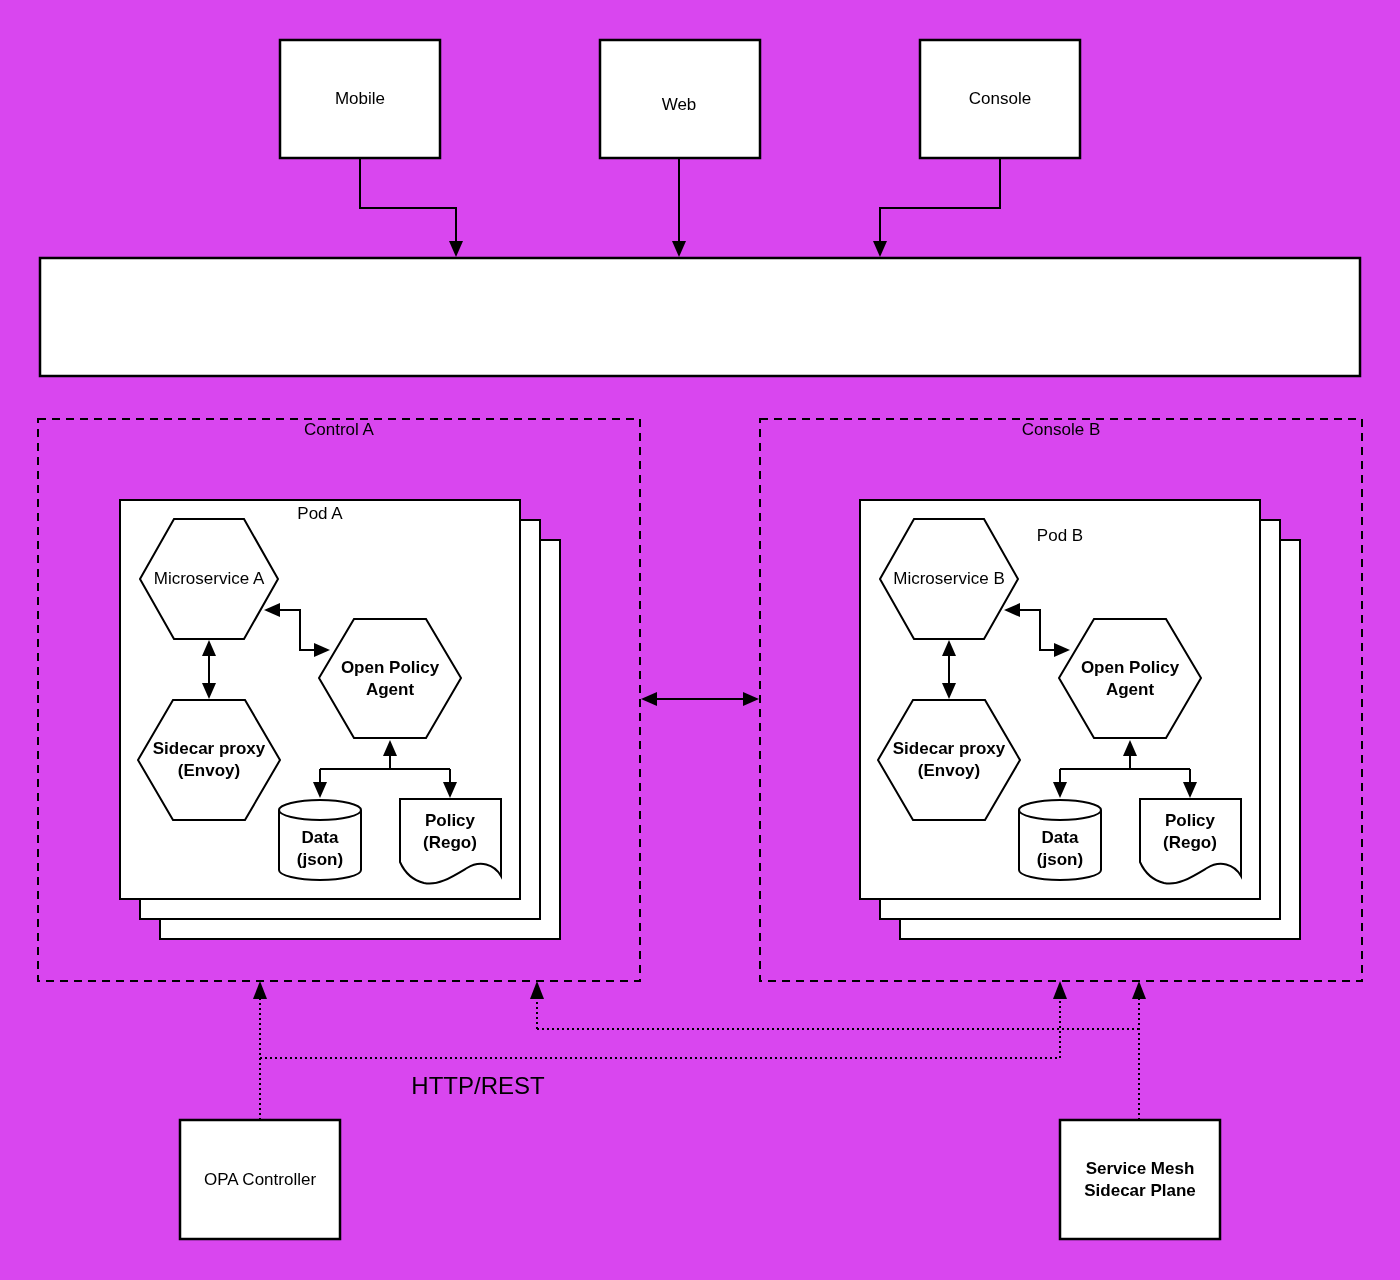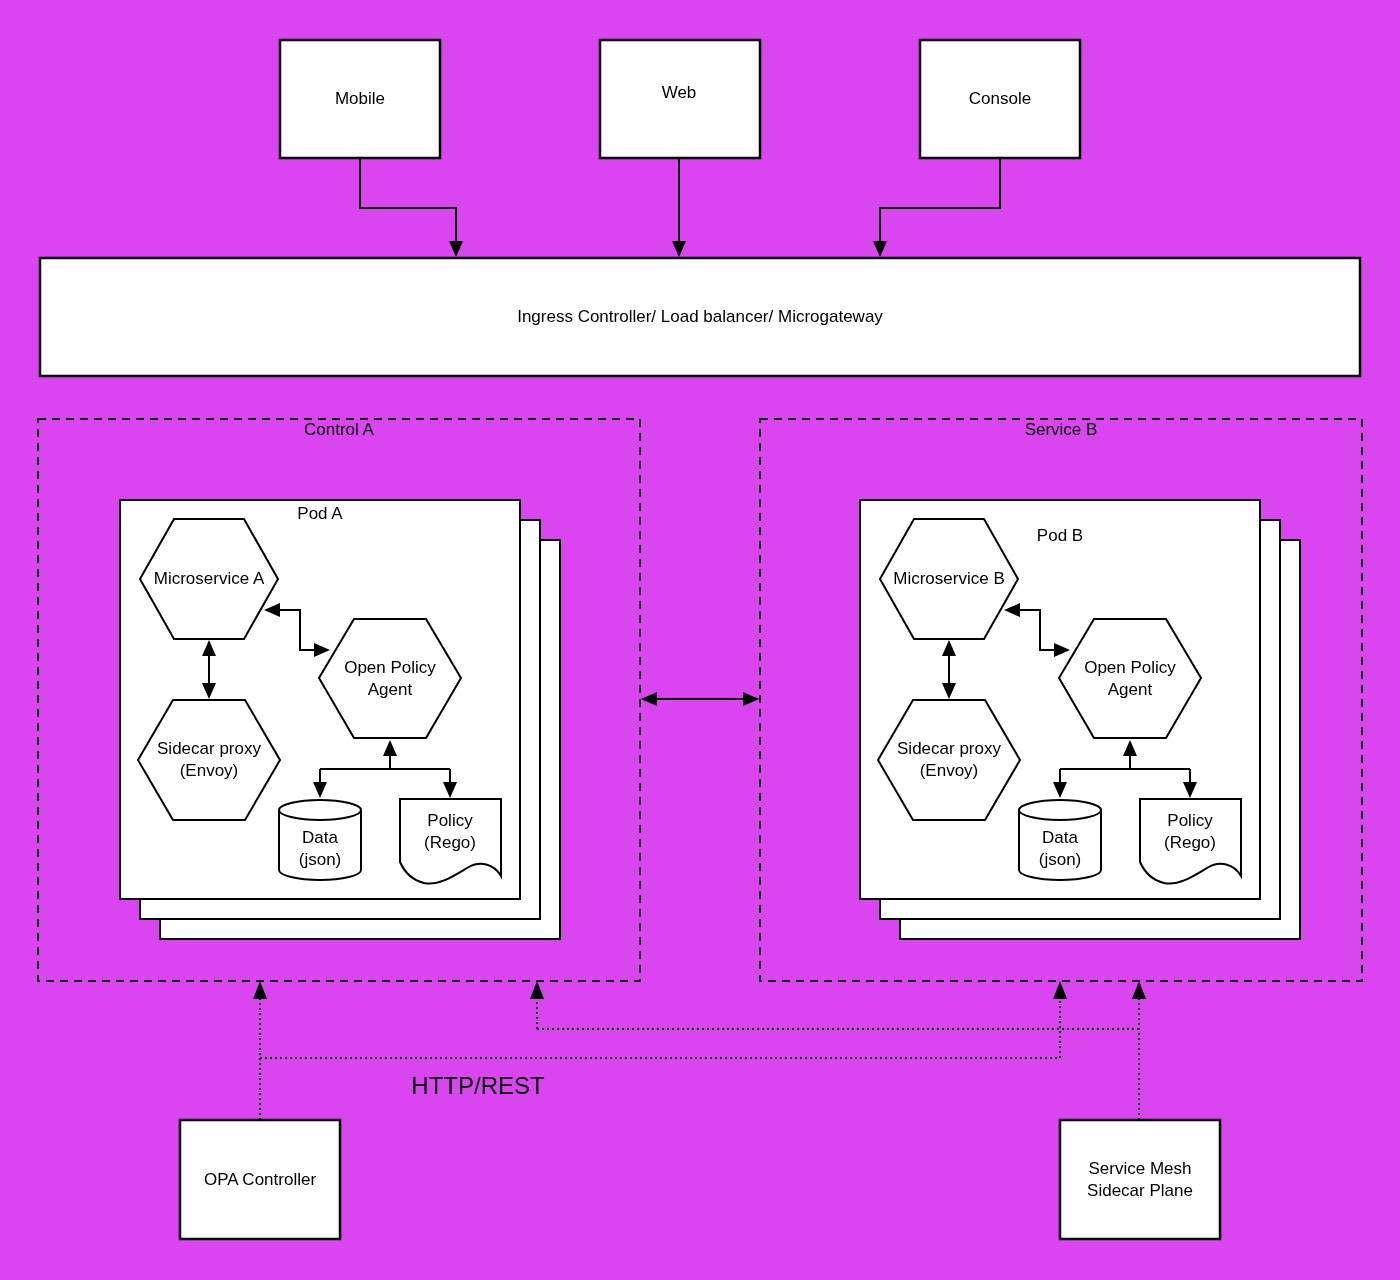--- a/index.html
+++ b/index.html
@@ -14,21 +14,21 @@
   .canvas svg{position:absolute;left:0;top:0;}
   .lbl{
     position:absolute;
     transform:translate(-50%,-50%);
     font-size:17px;
     line-height:22px;
     text-align:center;
     white-space:nowrap;
     color:#000;
   }
-  .lbl span{display:block;}
+  .lbl span{display:block;font-weight:bold;}
   .lbl.big{font-size:24px;line-height:32px;}
   .shape{fill:#ffffff;stroke:#000000;stroke-width:2.5;}
   .thin{fill:#ffffff;stroke:#000000;stroke-width:2;}
   .dashedbox{fill:none;stroke:#000000;stroke-width:2;stroke-dasharray:8 6;}
   .conn{fill:none;stroke:#000000;stroke-width:2;}
   .dotted{fill:none;stroke:#000000;stroke-width:2;stroke-dasharray:2 3;}
   .ah{fill:#000000;stroke:none;}
 </style>
 </head>
 <body>
@@ -110,27 +110,26 @@
 
     <path class="dotted" d="M260,1120 V998 M260,1058 H1060 M1060,1058 V998"></path>
     <polygon class="ah" points="260,981 253,999 267,999"></polygon>
     <polygon class="ah" points="1060,981 1053,999 1067,999"></polygon>
     <path class="dotted" d="M1139,1120 V998 M1139,1029 H537 M537,1029 V998"></path>
     <polygon class="ah" points="1139,981 1132,999 1146,999"></polygon>
     <polygon class="ah" points="537,981 530,999 544,999"></polygon>
   </svg>
 
   <div class="lbl" style="left:360px;top:99px">Mobile</div>
-  <div class="lbl" style="left:679px;top:93px">Web</div>
+  <div class="lbl" style="left:679px;top:105px">Web</div>
   <div class="lbl" style="left:1000px;top:99px">Console</div>
 
-  <div class="lbl" style="left:700px;top:317px">Ingress Controller/ Load balancer/ Microgateway</div>
 
   <div class="lbl" style="left:339px;top:430px">Control A</div>
-  <div class="lbl" style="left:1061px;top:430px">Service B</div>
+  <div class="lbl" style="left:1061px;top:430px">Console B</div>
 
   <div class="lbl" style="left:320px;top:514px">Pod A</div>
   <div class="lbl" style="left:1060px;top:536px">Pod B</div>
 
   <div class="lbl" style="left:209px;top:579px">Microservice A</div>
   <div class="lbl" style="left:949px;top:579px">Microservice B</div>
 
   <div class="lbl" style="left:390px;top:679px">
     <span>Open Policy</span>
     <span>Agent</span>

